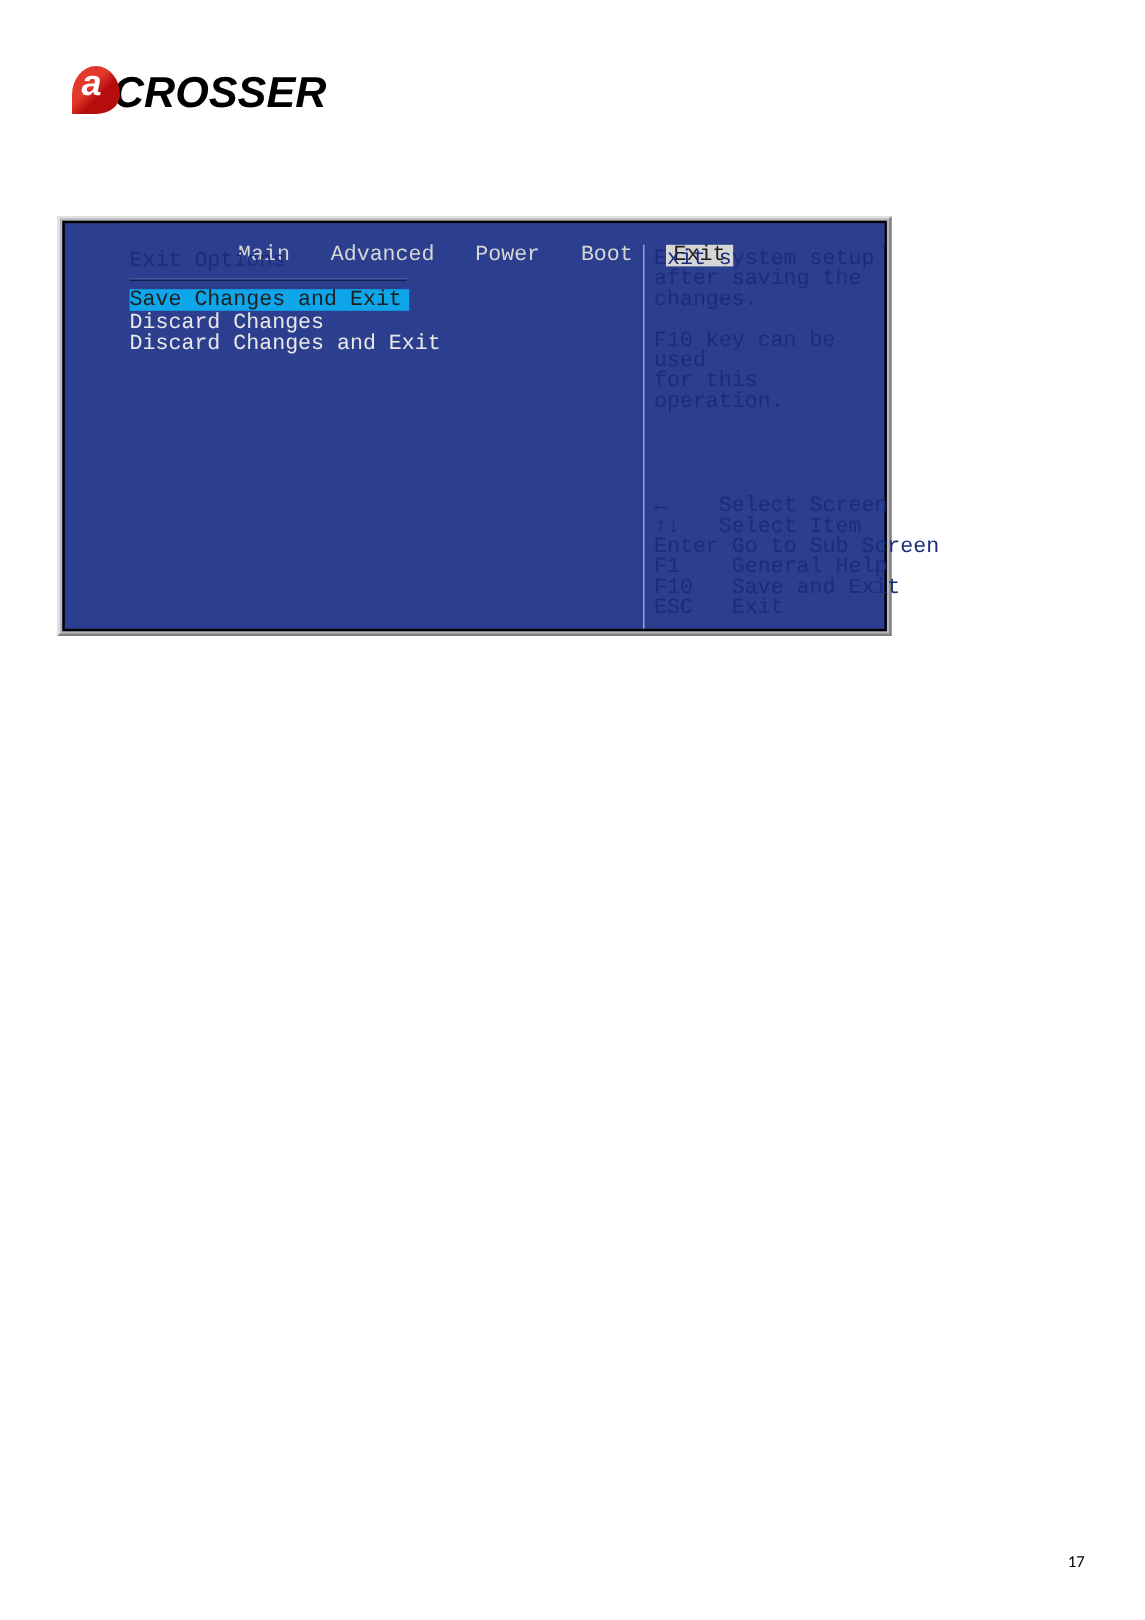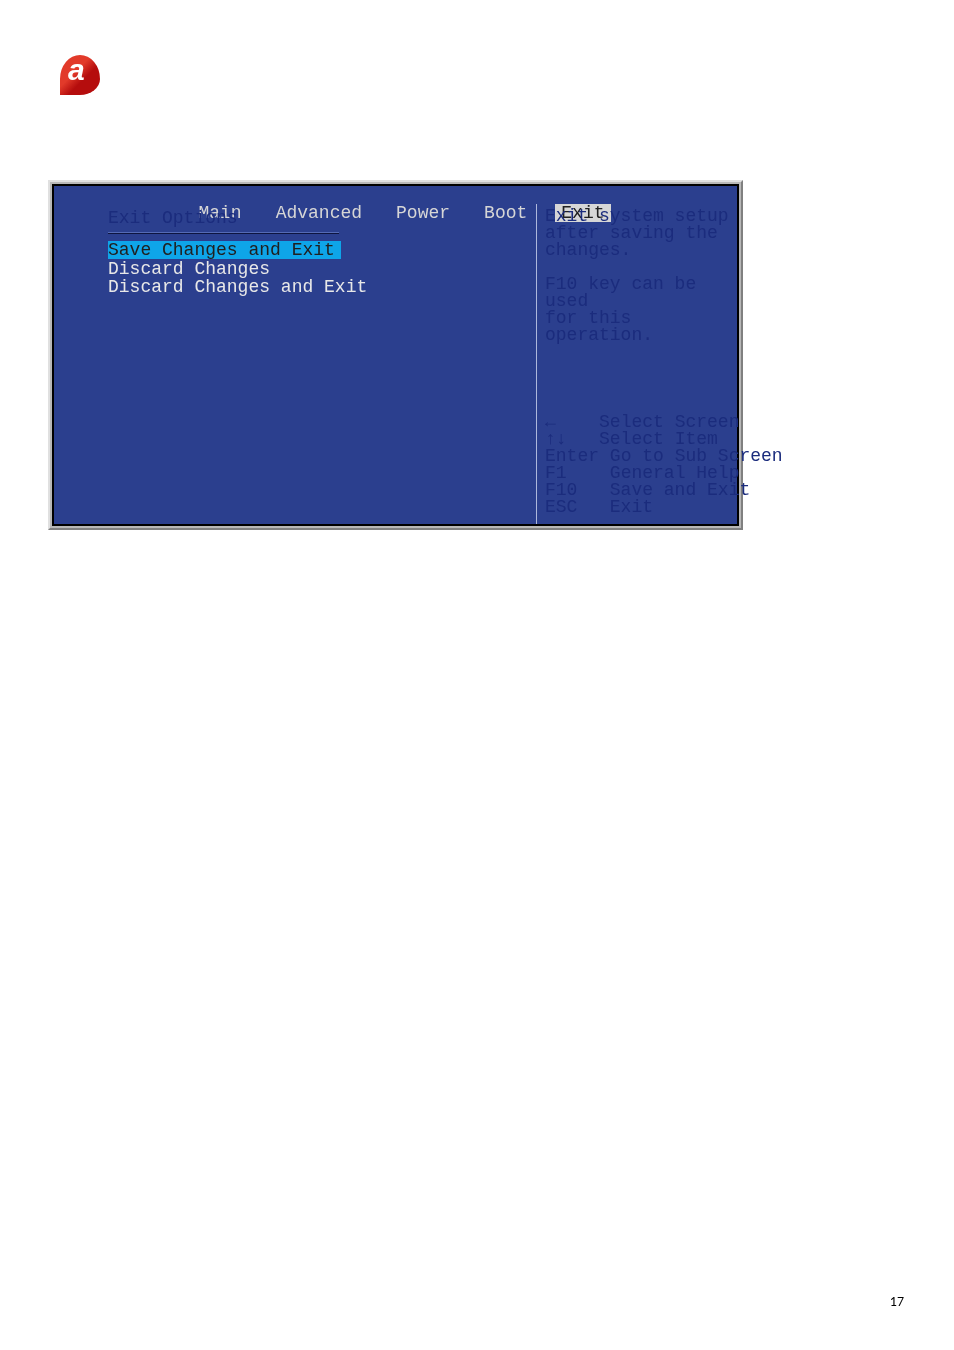--- a/index.html
+++ b/index.html
@@ -140,21 +140,21 @@
     font-family: Calibri, Arial, sans-serif;
     font-size: 14px;
   }
 </style>
 </head>
 <body>
 
 <div class="page">
 
   <div class="logo">
-    <span class="mark"></span>
+    <span class="mark"></span><span>CROSSER</span>
   </div>
 
   <div class="bios-wrap">
     <div class="bios">
       <div class="tabbar">
         <span class="tab">Main</span><span class="tab">Advanced</span><span class="tab">Power</span><span class="tab">Boot</span><span class="tab sel">Exit</span>
       </div>
 
       <div class="body">
         <div class="left">

